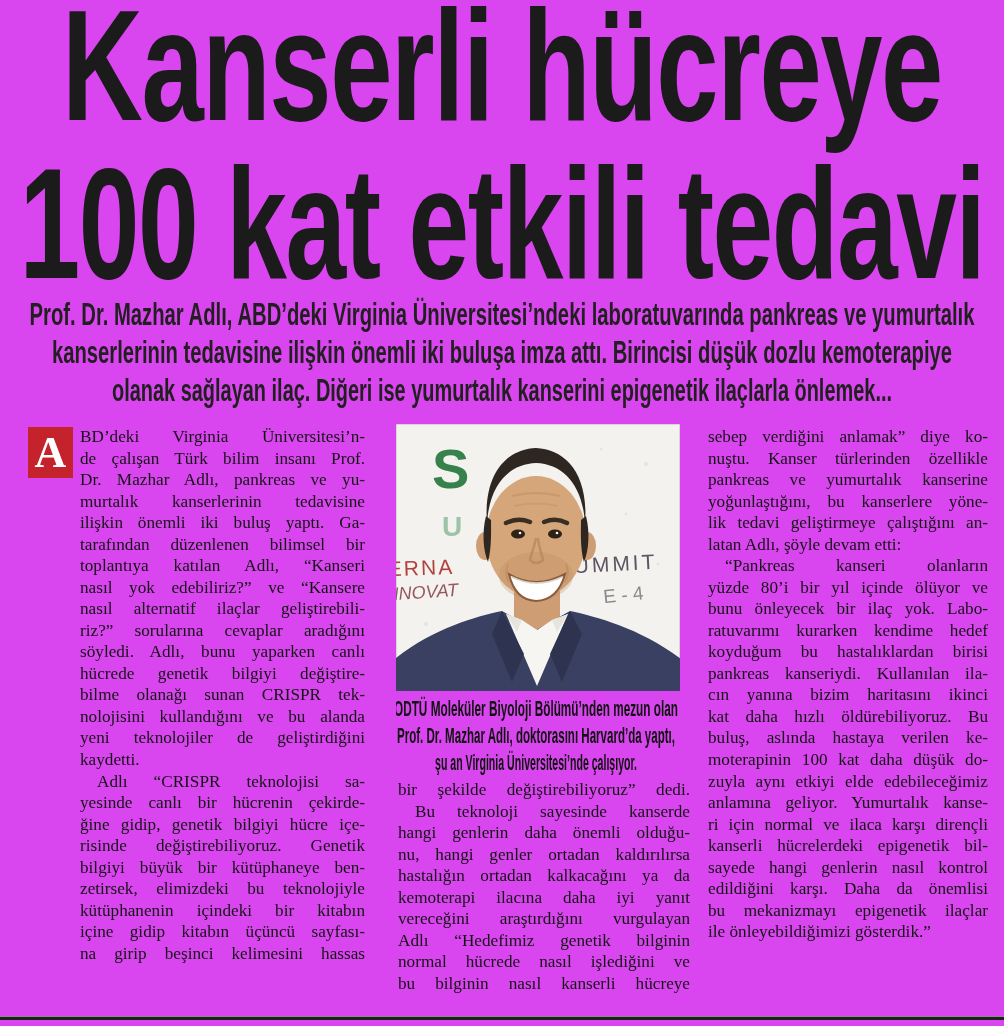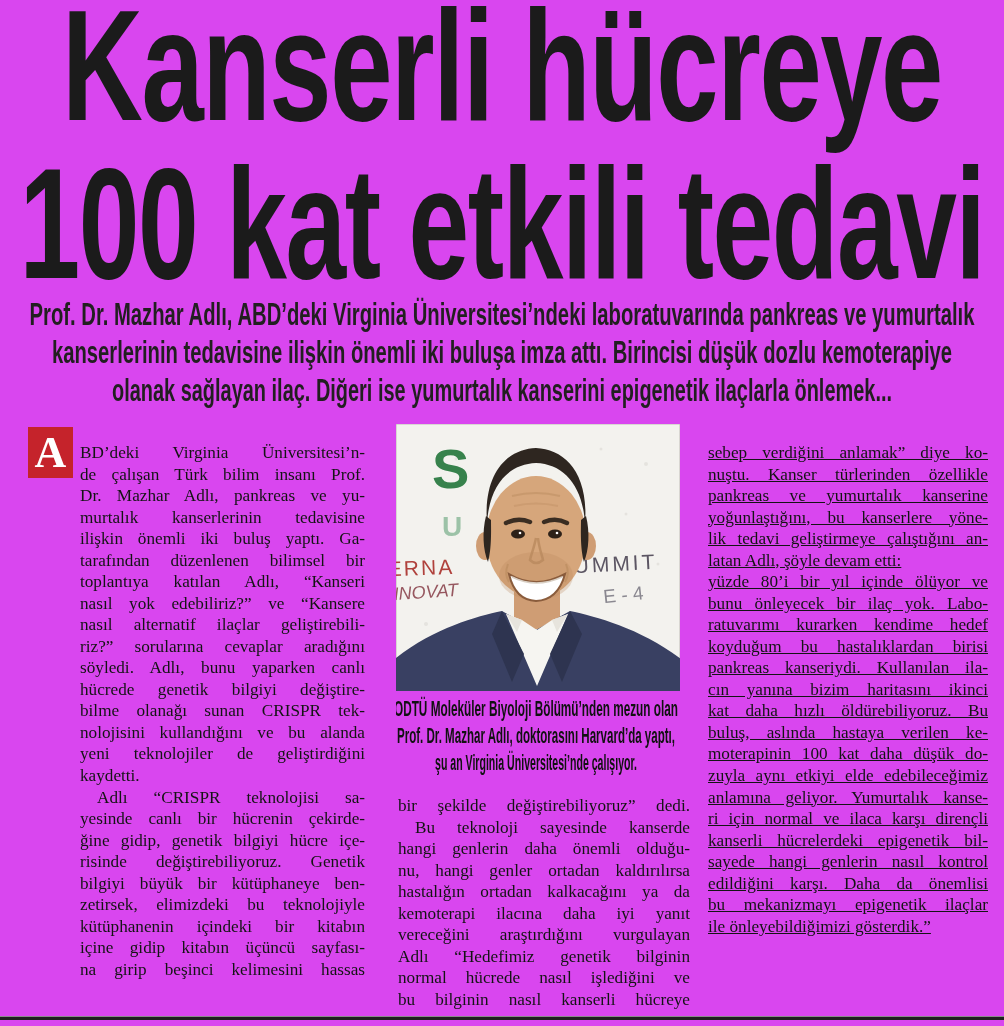--- a/index.html
+++ b/index.html
@@ -6,24 +6,24 @@
   #page{position:relative;width:1004px;height:1026px;background:#d946ef;overflow:hidden;
         font-family:"Liberation Serif",serif;color:#161616;}
 
   
   svg text{font-family:"Liberation Sans",sans-serif;}
   .hl   {font-weight:700;font-size:158px;fill:#1b1b1b;text-anchor:middle;letter-spacing:-2px;}
   .sub  {font-weight:700;font-size:31px;fill:#221f20;text-anchor:middle;}
   .capl {font-weight:700;font-size:22px;fill:#111111;text-anchor:middle;}
 
   
-  .col{position:absolute;top:426px;font:17.2px/21.53px "Liberation Serif",serif;color:#141414;margin-top:16px;}
+  .col{position:absolute;top:426px;font:17.2px/21.53px "Liberation Serif",serif;color:#141414;}
   #col1{left:80px;width:285px;}
   #col2{left:398px;width:292px;top:779px;}
-  #col3{left:708px;width:280px;text-decoration:underline;}
+  #col3{left:708px;width:280px;}
   .bl{text-align:justify;text-align-last:justify;}
   .bl.end{text-align-last:auto;}
   .bl.ind{text-indent:17px;}
 
   .dropcap{position:absolute;left:28px;top:427px;width:45px;height:51px;background:#c5232b;
            color:#ffffff;font:700 44px/52px "Liberation Serif",serif;text-align:center;}
 
   #photo-frame{position:absolute;left:396px;top:424px;width:284px;height:267px;}
   #caption-svg{position:absolute;left:396px;top:694px;}
   #subhead-svg{position:absolute;left:0;top:293px;}
@@ -155,20 +155,21 @@
       <div class="bl">normal hücrede nasıl işlediğini ve</div>
       <div class="bl">bu bilginin nasıl kanserli hücreye</div>
     </div>
   <div id="col3" class="col">
       <div class="bl">sebep verdiğini anlamak” diye ko-</div>
       <div class="bl">nuştu. Kanser türlerinden özellikle</div>
       <div class="bl">pankreas ve yumurtalık kanserine</div>
       <div class="bl">yoğunlaştığını, bu kanserlere yöne-</div>
       <div class="bl">lik tedavi geliştirmeye çalıştığını an-</div>
       <div class="bl end">latan Adlı, şöyle devam etti:</div>
+      <div class="bl ind">“Pankreas kanseri olanların</div>
       <div class="bl">yüzde 80’i bir yıl içinde ölüyor ve</div>
       <div class="bl">bunu önleyecek bir ilaç yok. Labo-</div>
       <div class="bl">ratuvarımı kurarken kendime hedef</div>
       <div class="bl">koyduğum bu hastalıklardan birisi</div>
       <div class="bl">pankreas kanseriydi. Kullanılan ila-</div>
       <div class="bl">cın yanına bizim haritasını ikinci</div>
       <div class="bl">kat daha hızlı öldürebiliyoruz. Bu</div>
       <div class="bl">buluş, aslında hastaya verilen ke-</div>
       <div class="bl">moterapinin 100 kat daha düşük do-</div>
       <div class="bl">zuyla aynı etkiyi elde edebileceğimiz</div>

